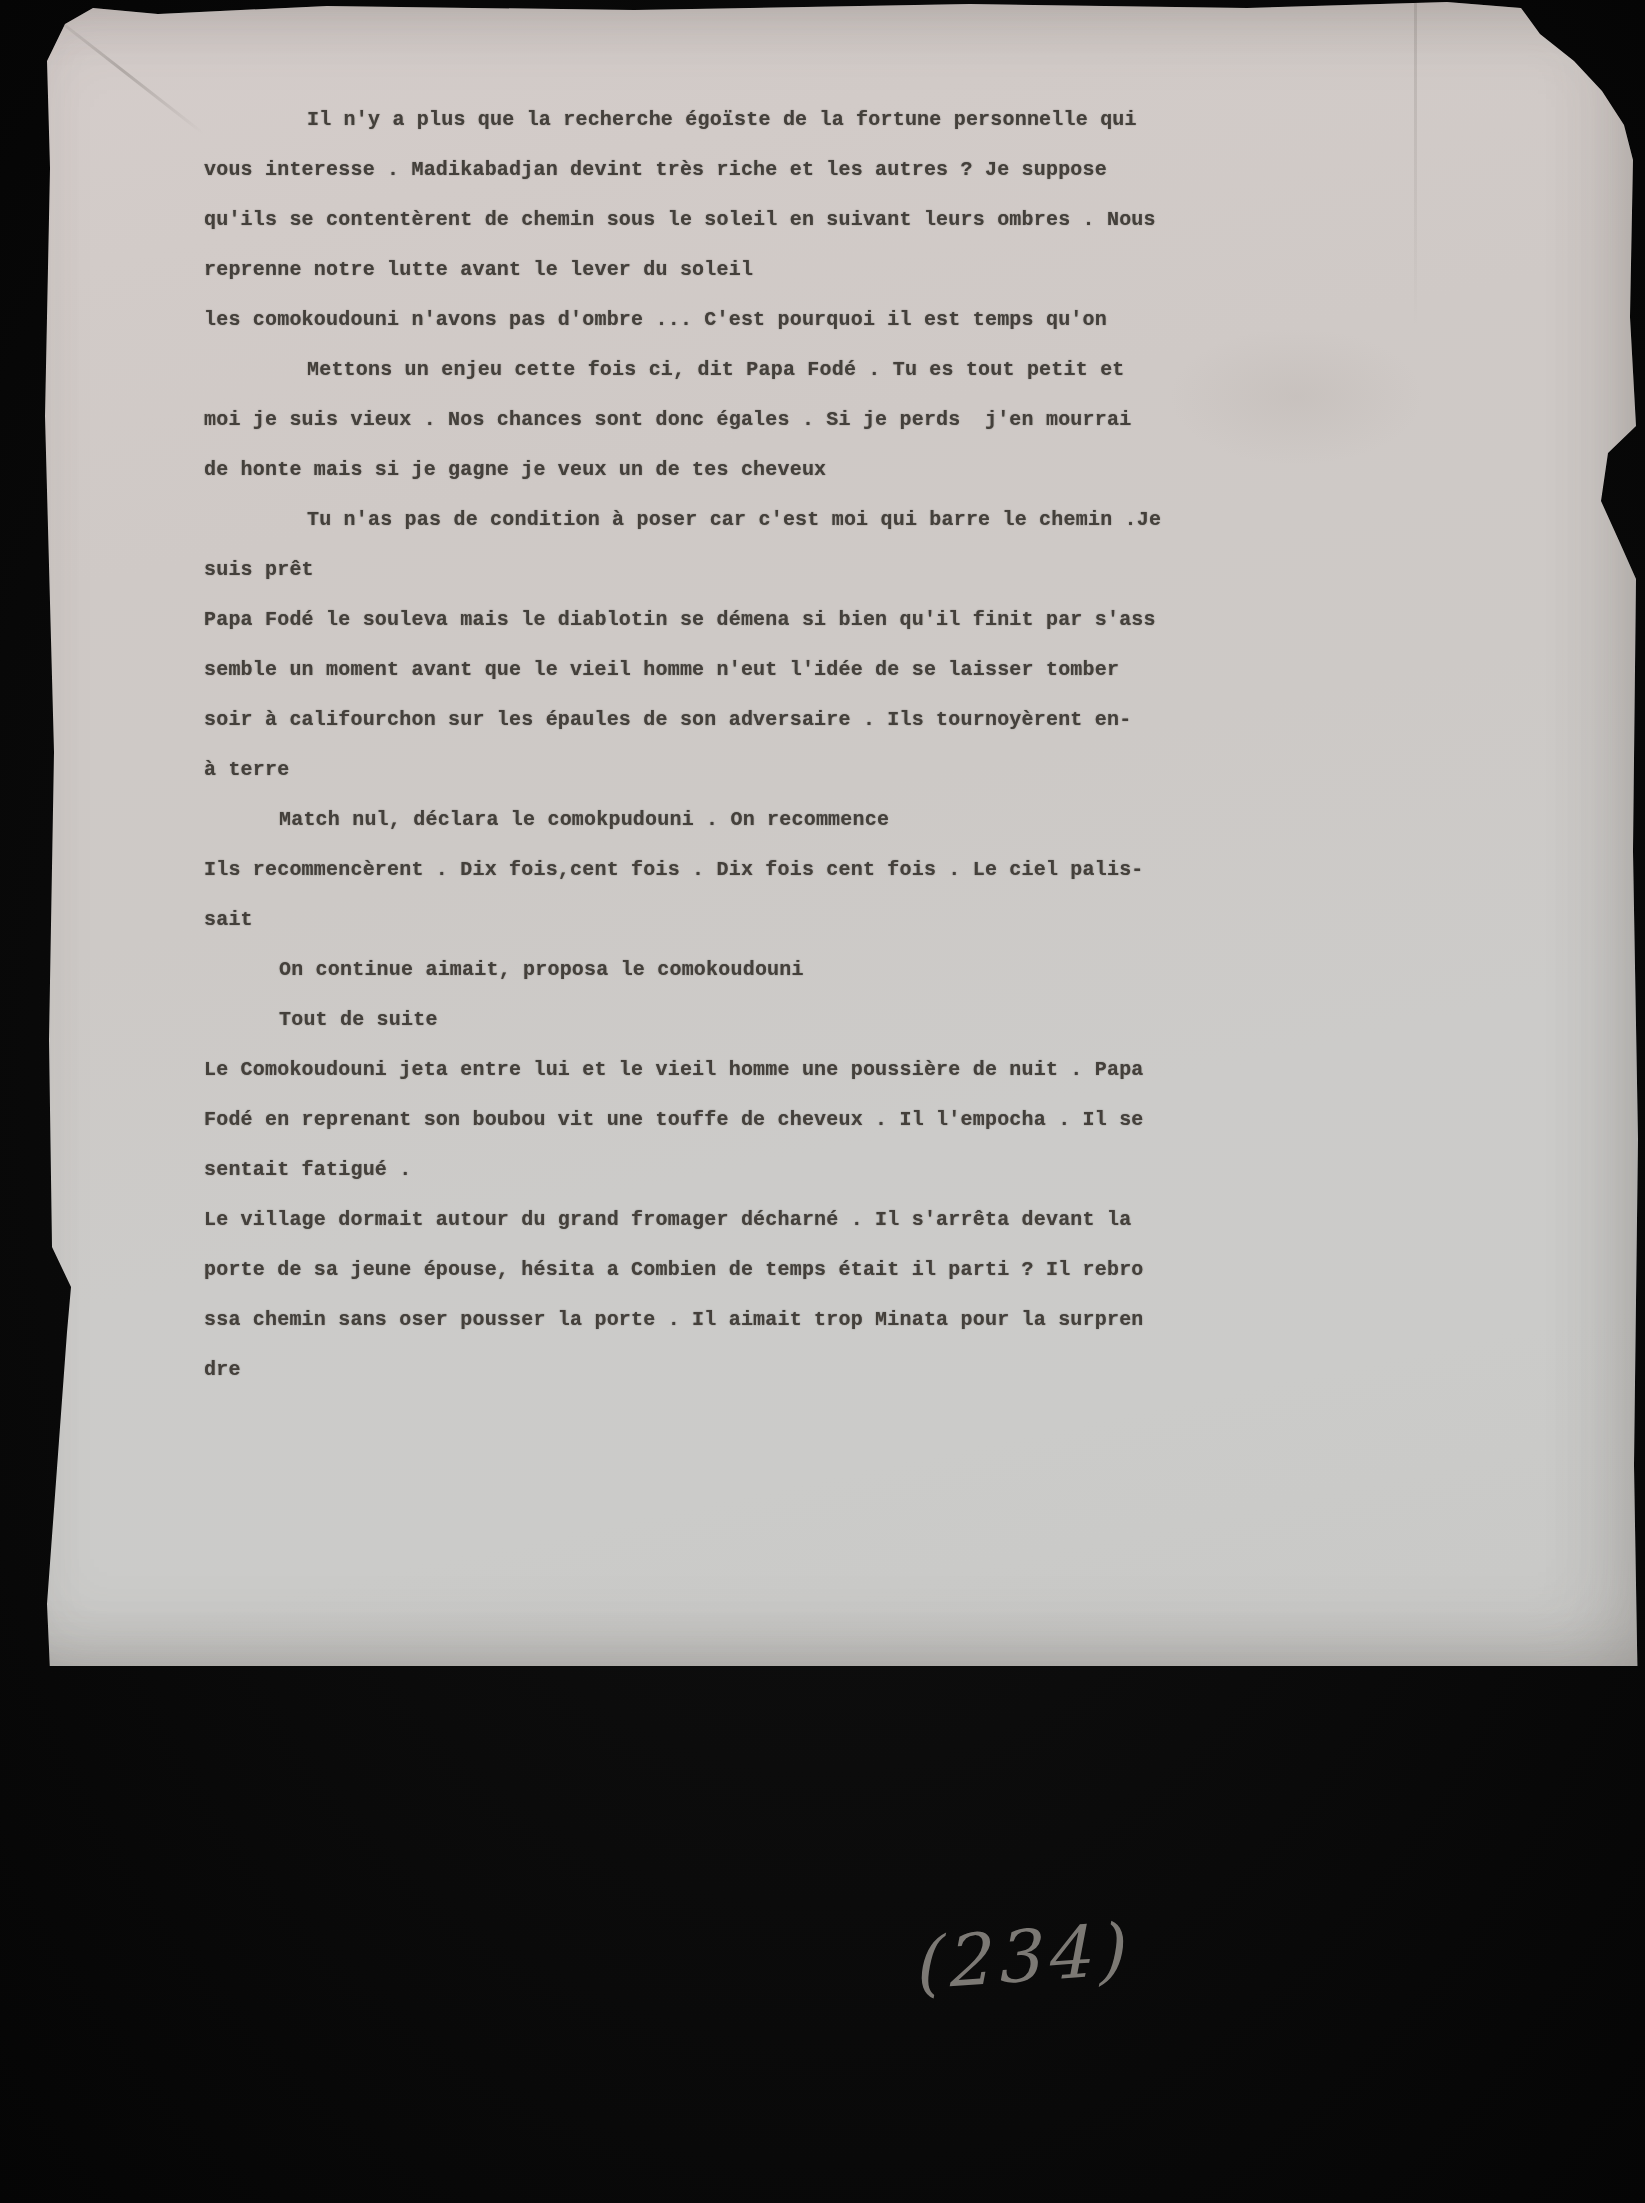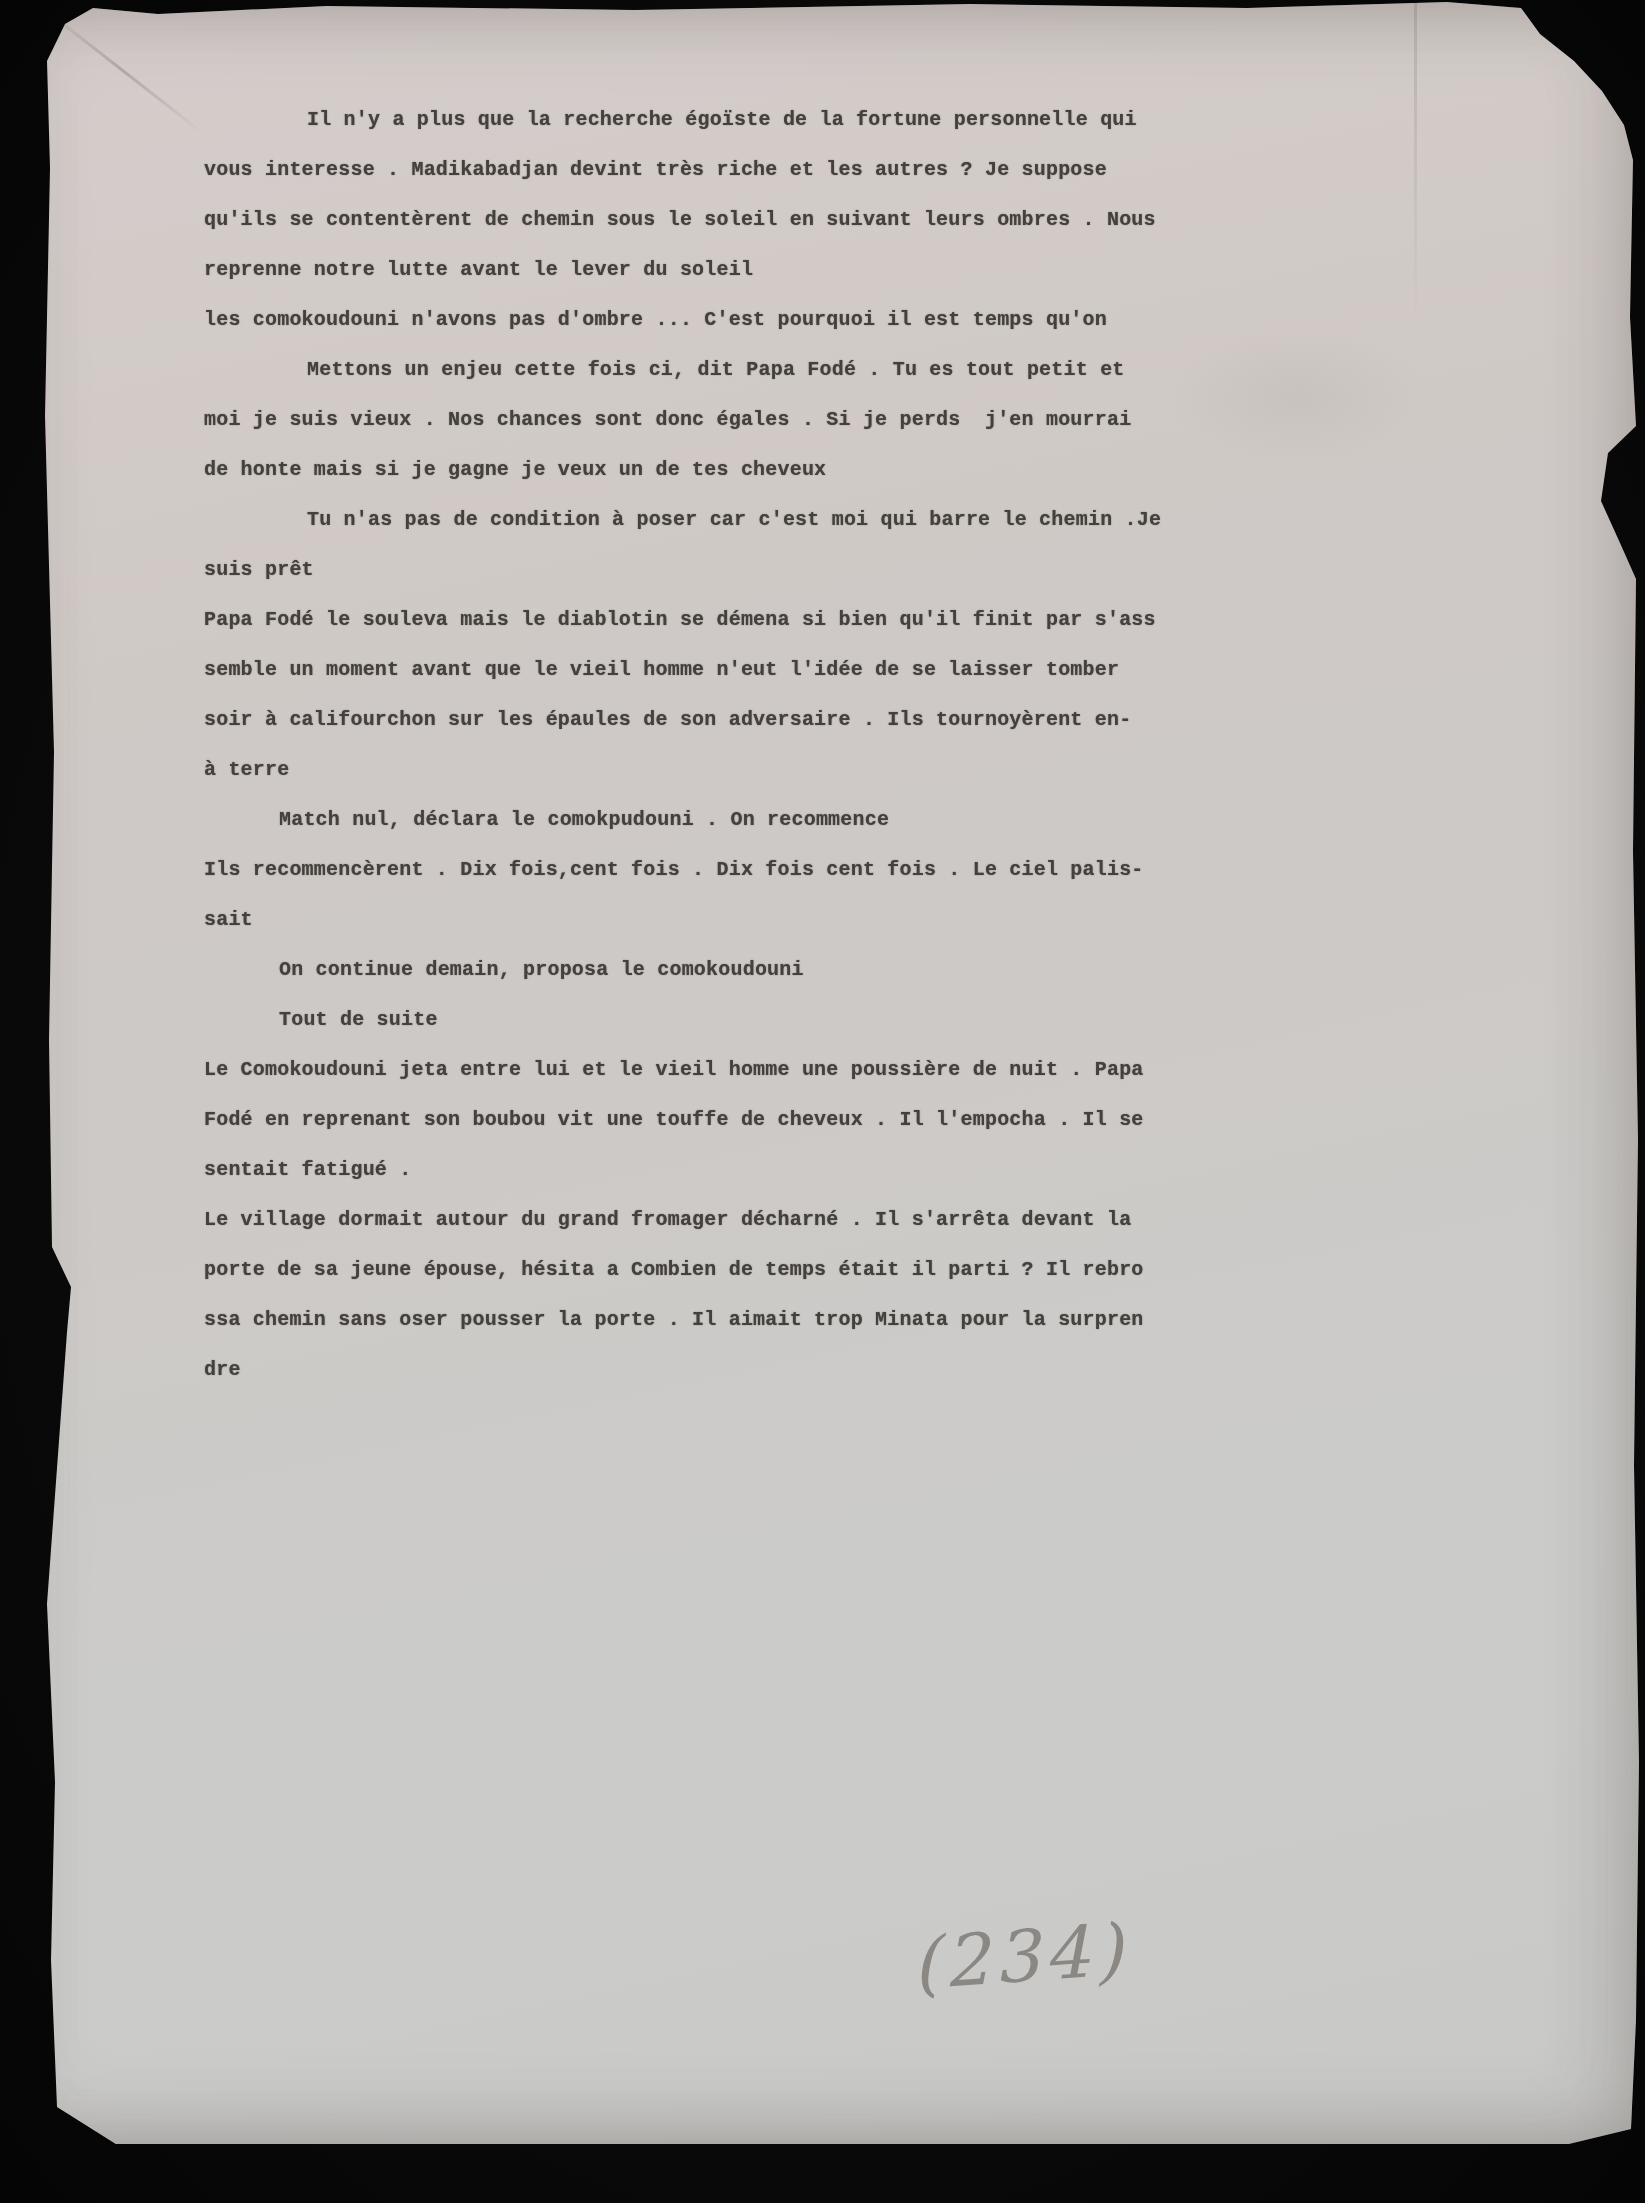--- a/index.html
+++ b/index.html
@@ -5,21 +5,21 @@
   html,body{margin:0;padding:0;background:#000;}
   .photo{
     position:relative;
     width:1645px;height:2204px;
     background:
       radial-gradient(ellipse at 50% 50%, #111 0%, #0a0a0a 60%, #050505 100%);
     overflow:hidden;
     font-family:"Liberation Mono","DejaVu Sans Mono",monospace;
   }
   .paper{
-    position:absolute;left:0;top:0;width:1645px;height:2144px;
+    position:absolute;left:0;top:0;width:1645px;height:1666px;
     background:
       linear-gradient(168deg,
         #d5cdcb 0%,
         #d2cbc8 14%,
         #cfc9c6 30%,
         #cdc9c6 48%,
         #cccbc9 66%,
         #cbcbc9 82%,
         #c8c8c6 100%);
     box-shadow:
@@ -90,21 +90,21 @@
         <div class="tline">de honte mais si je gagne je veux un de tes cheveux</div>
         <div class="tline ind1">Tu n'as pas de condition à poser car c'est moi qui barre le chemin .Je</div>
         <div class="tline">suis prêt</div>
         <div class="tline">Papa Fodé le souleva mais le diablotin se démena si bien qu'il finit par s'ass</div>
         <div class="tline">semble un moment avant que le vieil homme n'eut l'idée de se laisser tomber</div>
         <div class="tline">soir à califourchon sur les épaules de son adversaire . Ils tournoyèrent en-</div>
         <div class="tline">à terre</div>
         <div class="tline ind2">Match nul, déclara le comokpudouni . On recommence</div>
         <div class="tline">Ils recommencèrent . Dix fois,cent fois . Dix fois cent fois . Le ciel palis-</div>
         <div class="tline">sait</div>
-        <div class="tline ind2">On continue demain, proposa le comokoudouni</div>
+        <div class="tline ind2">On continue aimait, proposa le comokoudouni</div>
         <div class="tline ind2">Tout de suite</div>
         <div class="tline">Le Comokoudouni jeta entre lui et le vieil homme une poussière de nuit . Papa</div>
         <div class="tline">Fodé en reprenant son boubou vit une touffe de cheveux . Il l'empocha . Il se</div>
         <div class="tline">sentait fatigué .</div>
         <div class="tline">Le village dormait autour du grand fromager décharné . Il s'arrêta devant la</div>
         <div class="tline">porte de sa jeune épouse, hésita a Combien de temps était il parti ? Il rebro</div>
         <div class="tline">ssa chemin sans oser pousser la porte . Il aimait trop Minata pour la surpren</div>
         <div class="tline">dre</div>
       </div>
     <div class="pagenum">(234)</div>

